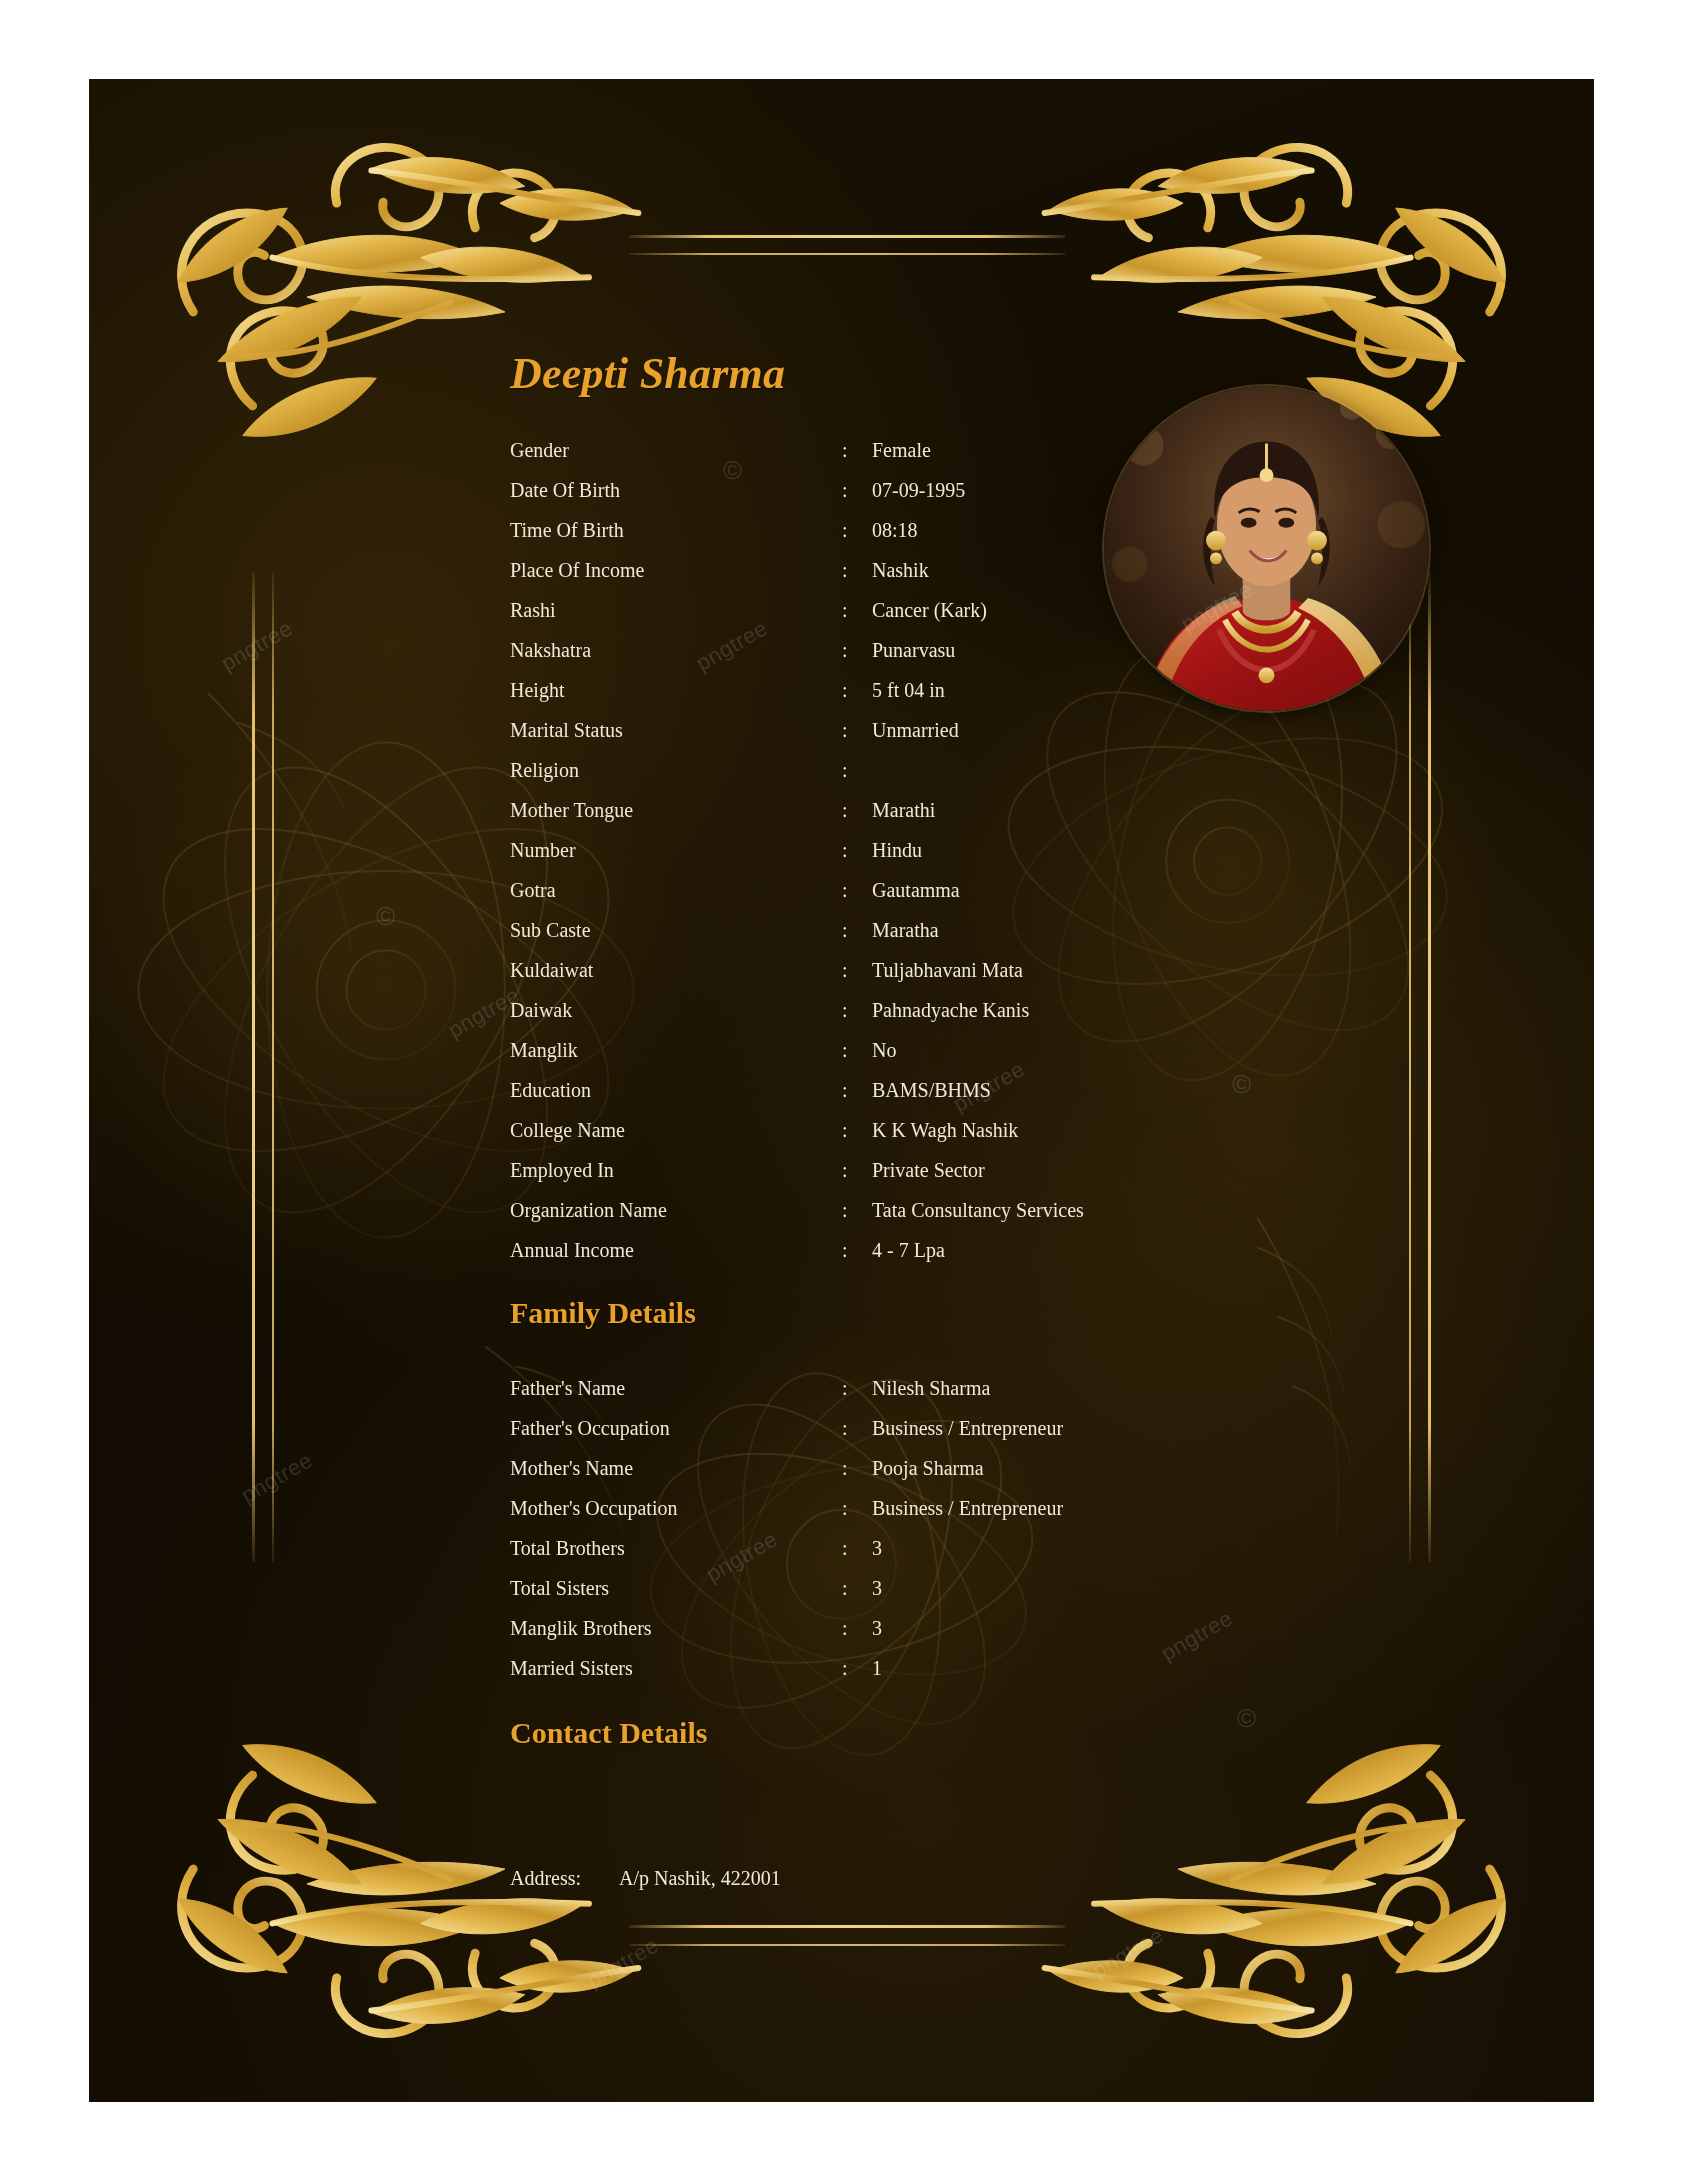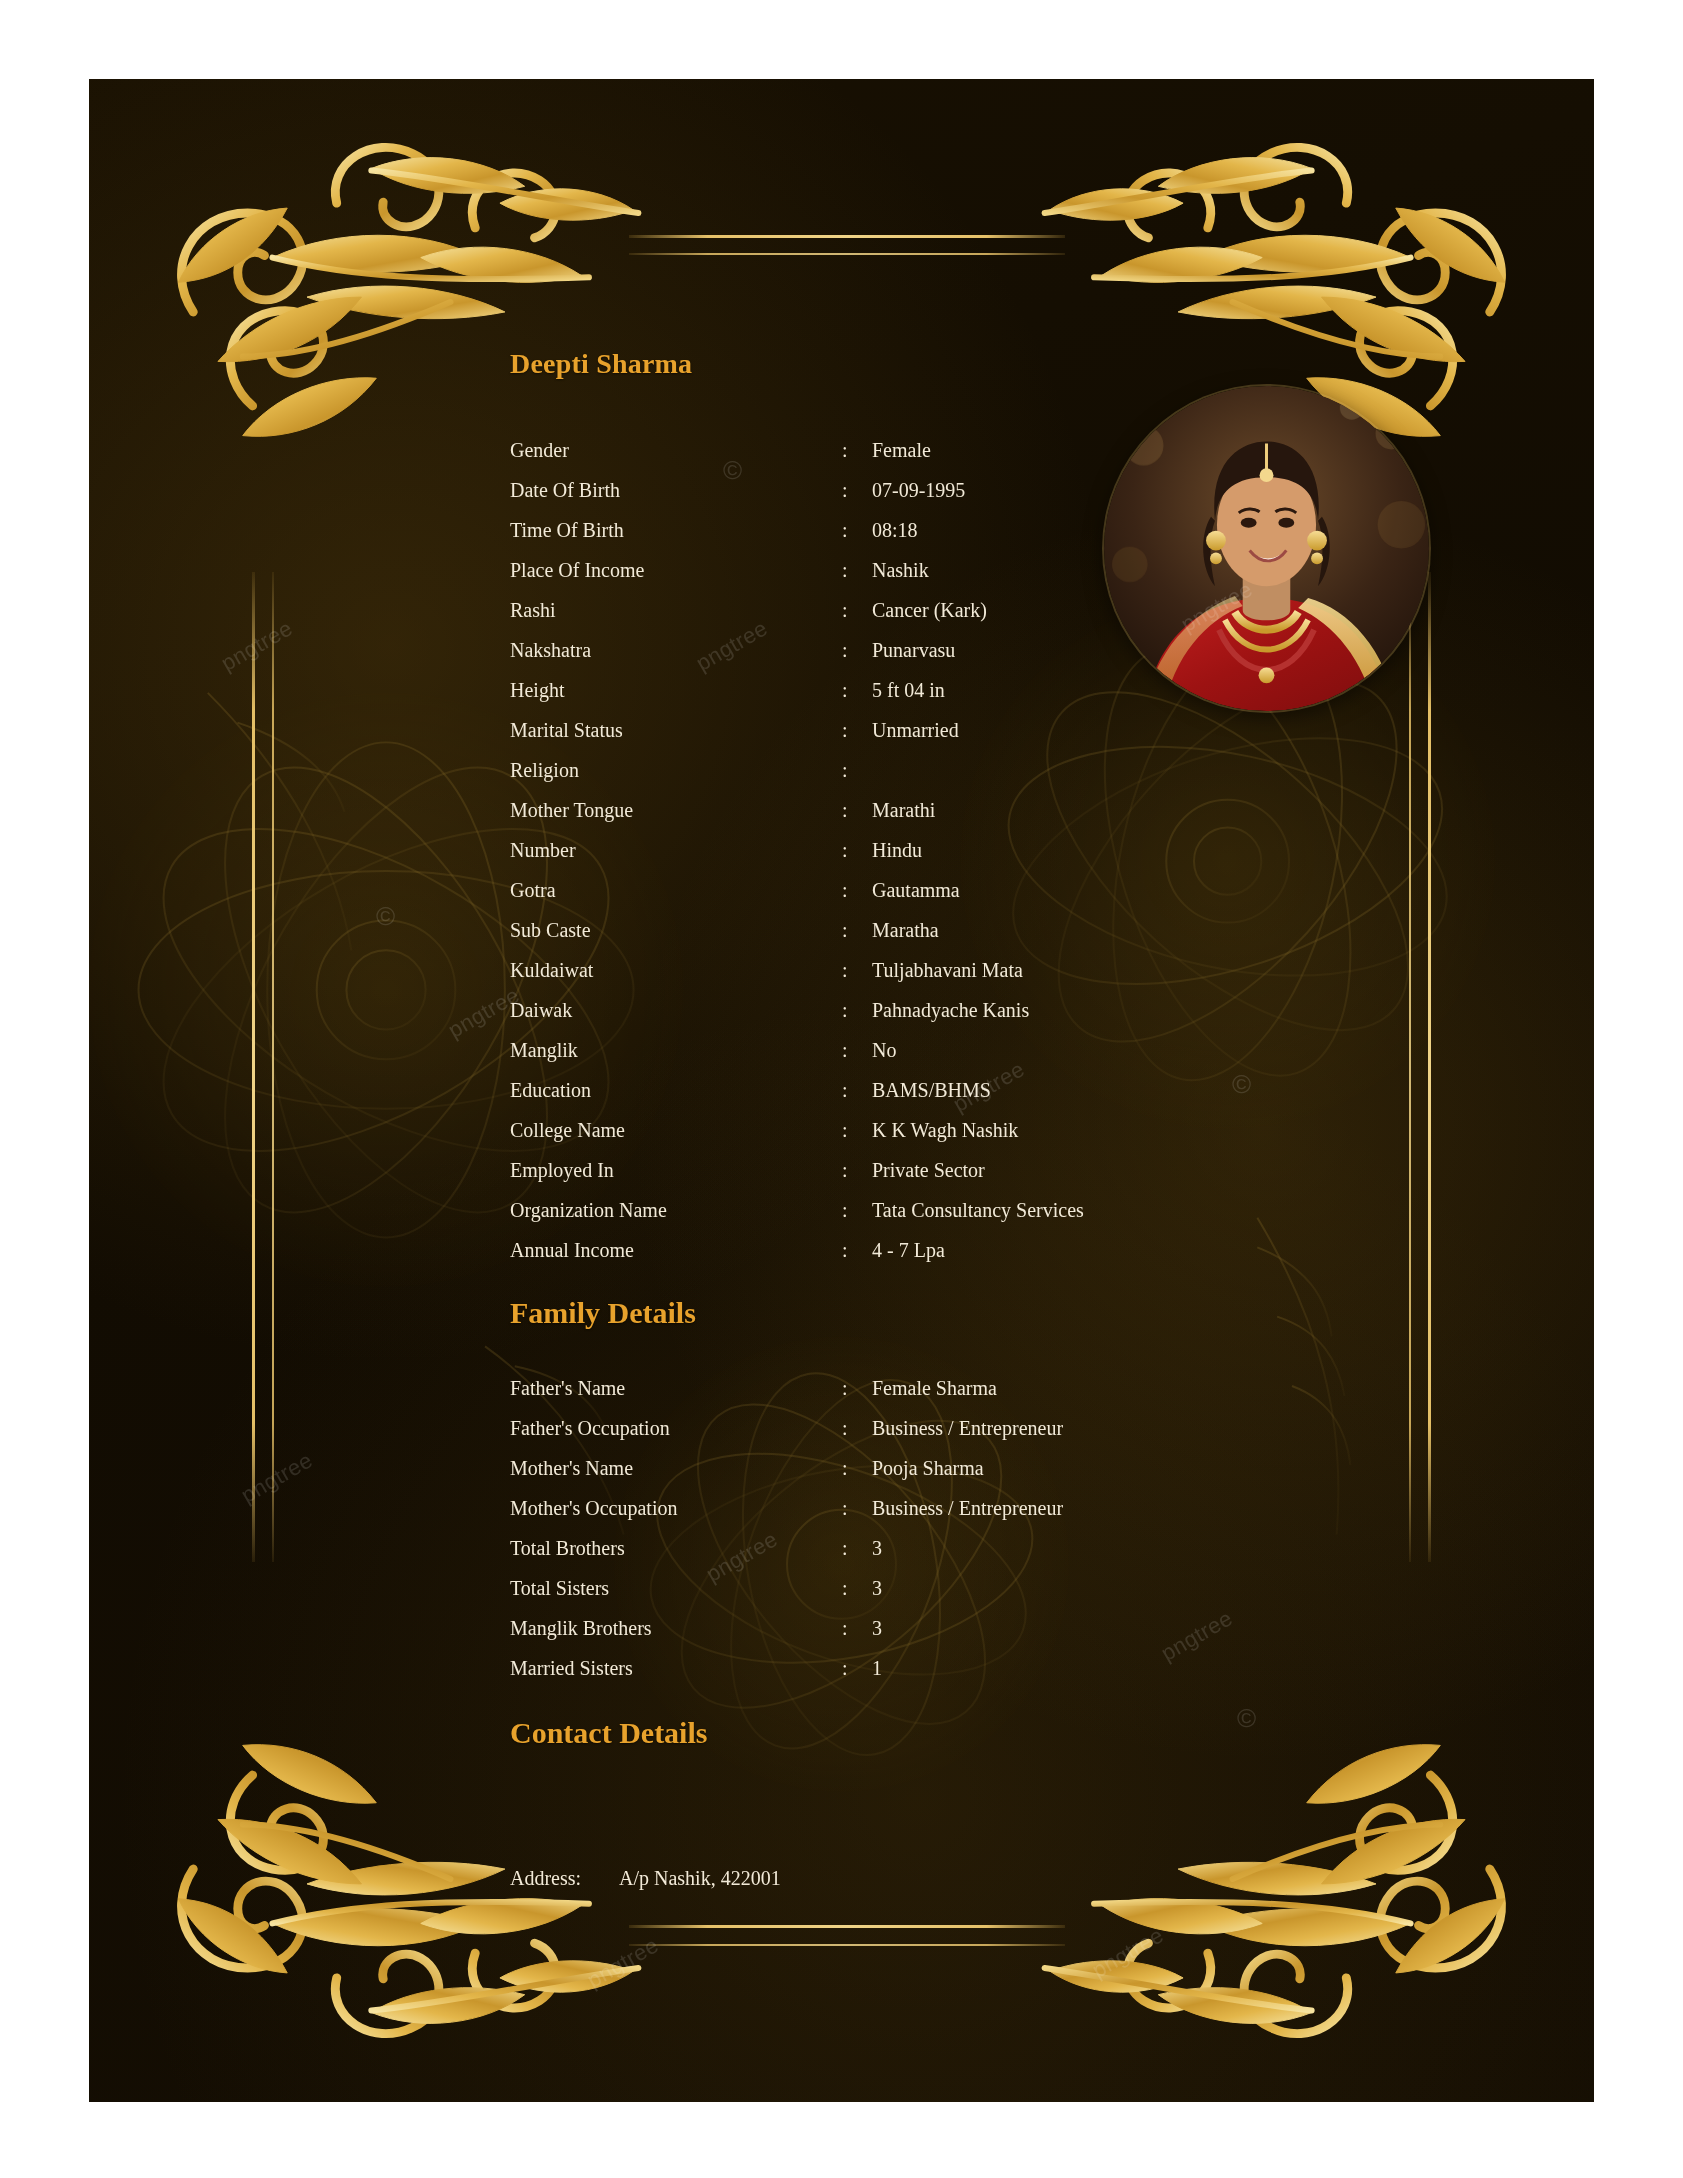--- a/index.html
+++ b/index.html
@@ -75,25 +75,26 @@
     position: absolute;
     left: 0; top: 0;
     width: 100%;
     height: 100%;
   }
 
   .name-title {
     position: absolute;
     left: 421px;
     top: 269px;
-    font-size: 28px;
+    font-size: 44px;
     font-weight: bold;
     color: #e8a22c;
     letter-spacing: 0.2px;
     text-shadow: 0 1px 2px rgba(0,0,0,0.55);
+    font-style: italic;
   }
 
   .section-heading {
     position: absolute;
     left: 421px;
     font-size: 30px;
     font-weight: bold;
     color: #e8a22c;
     text-shadow: 0 1px 2px rgba(0,0,0,0.55);
   }
@@ -478,21 +479,21 @@
           </tbody>
       </table>
 
       <div class="section-heading" id="heading-family">Family Details</div>
 
       <table class="detail-table" id="table-family">
         <tbody>
             <tr>
               <td class="label">Father's Name</td>
               <td class="colon">:</td>
-              <td class="value">Female Sharma</td>
+              <td class="value">Nilesh Sharma</td>
             </tr>
             <tr>
               <td class="label">Father's Occupation</td>
               <td class="colon">:</td>
               <td class="value">Business / Entrepreneur</td>
             </tr>
             <tr>
               <td class="label">Mother's Name</td>
               <td class="colon">:</td>
               <td class="value">Pooja Sharma</td>

